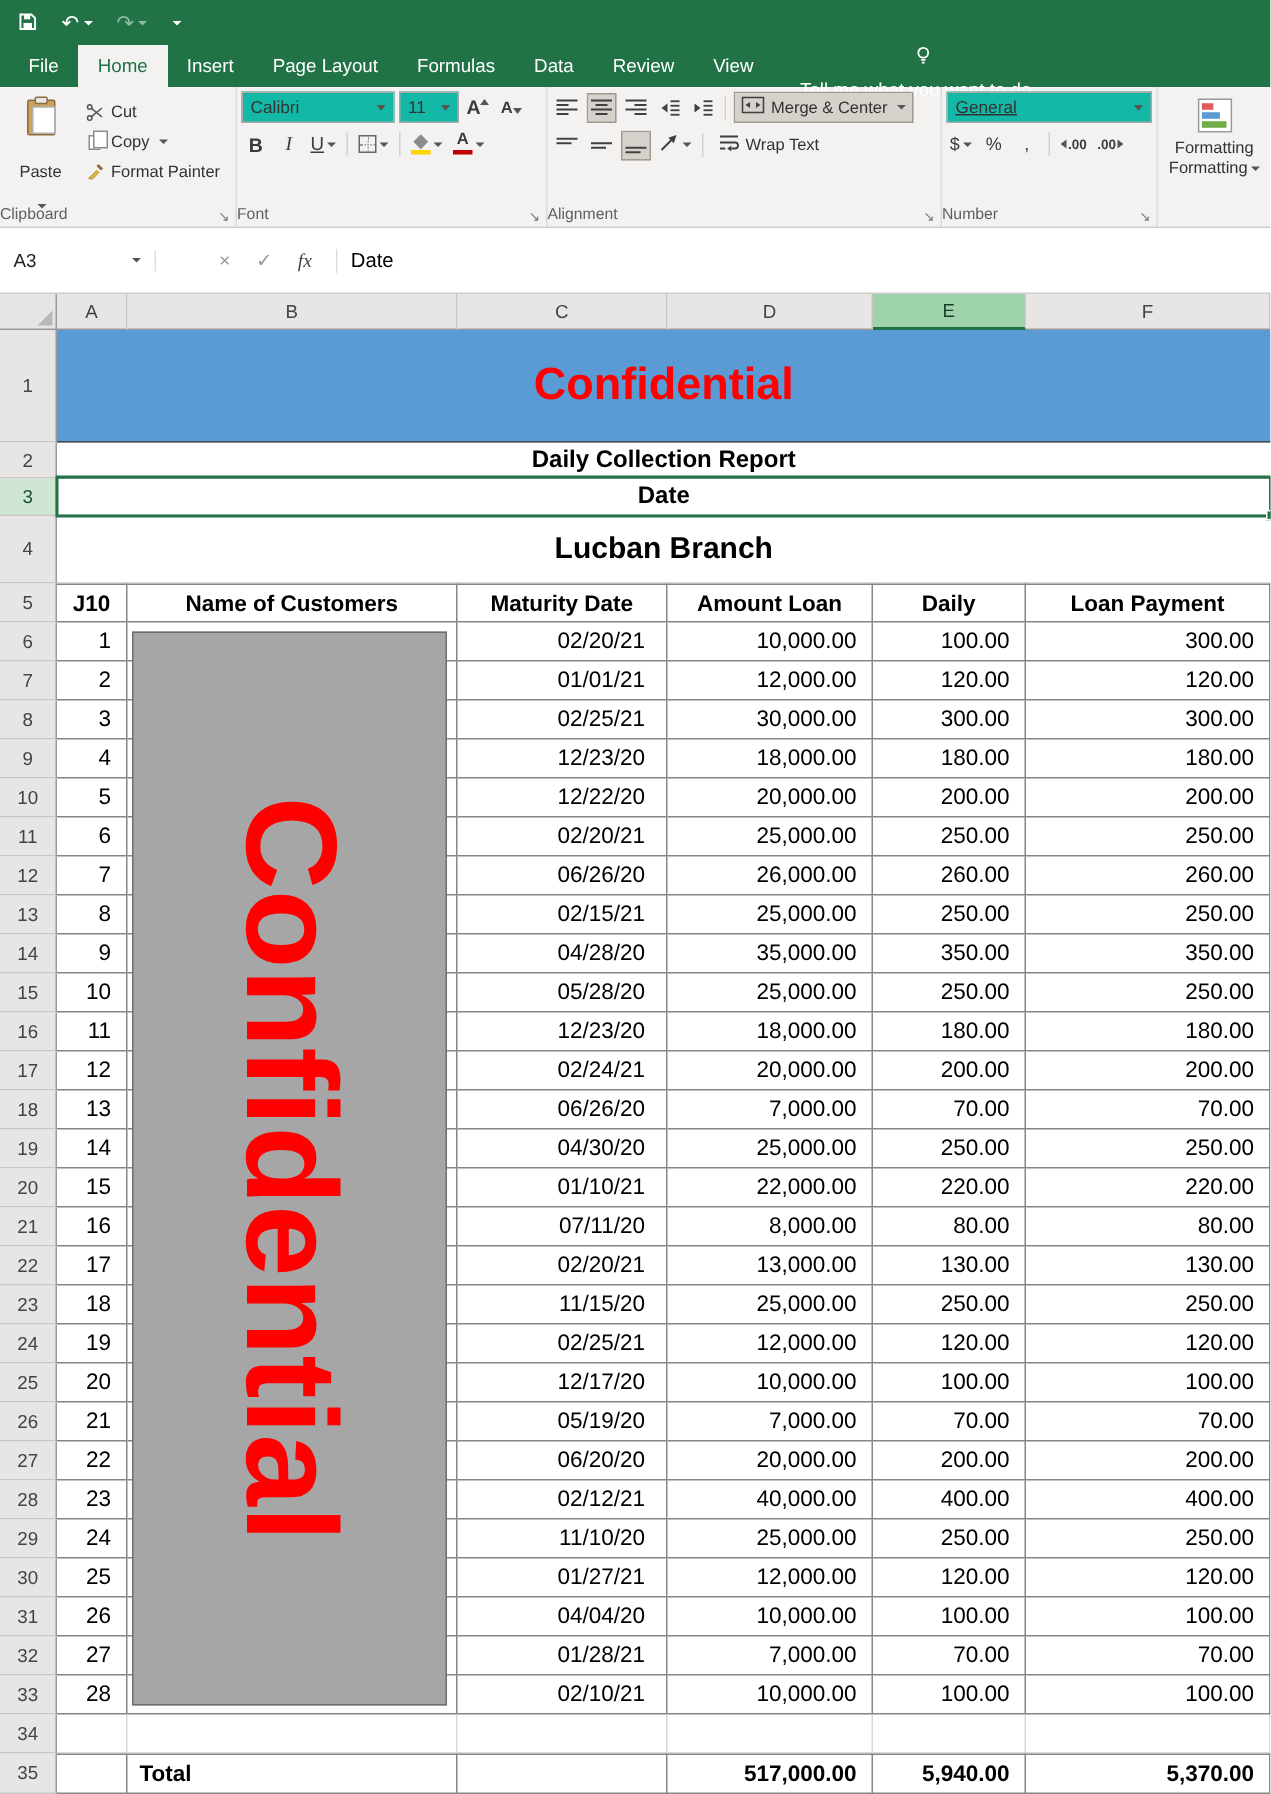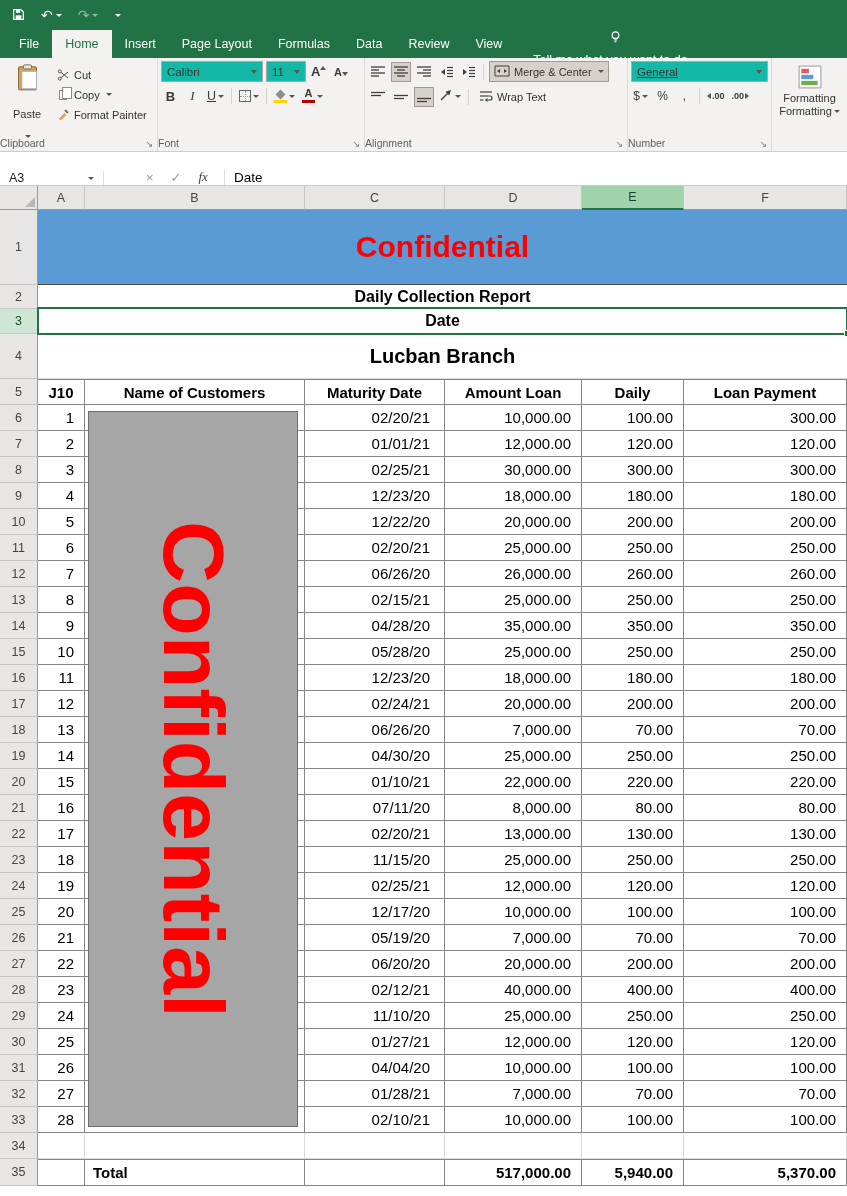--- a/index.html
+++ b/index.html
@@ -69,21 +69,21 @@
   .dec-label { font-size:9px; font-weight:600; }
   .tri-left  { width:0;height:0;border-top:3px solid transparent;border-bottom:3px solid transparent;
                border-right:4px solid #555; margin-right:1px; }
   .tri-right { width:0;height:0;border-top:3px solid transparent;border-bottom:3px solid transparent;
                border-left:4px solid #555; margin-left:1px; }
   .cf-btn { display:flex; flex-direction:column; align-items:center; gap:1px; padding-top:4px;
             font-size:11px; color:#333; width:100%; }
   .cf-line2 { display:flex; align-items:center; }
 
   
-  .formulabar { height:34px; background:#fff; border-bottom:1px solid #cfcdcb; display:flex; align-items:flex-end; }
+  .formulabar { height:44px; background:#fff; border-bottom:1px solid #cfcdcb; display:flex; align-items:center; }
   .namebox { width:104px; display:flex; align-items:center; justify-content:space-between; padding:0 9px;
              border-right:1px solid #e1dfdd; font-size:12.5px; color:#222; }
   .fb-btns { display:flex; align-items:center; gap:17px; padding:0 16px 0 42px; border-right:1px solid #e1dfdd; }
   .fb-btn { font-size:13px; color:#999; }
   .fb-btn.fx { color:#444; font-style:italic; font-family:"Liberation Serif", serif; }
   .fb-input { flex:1; display:flex; align-items:center; padding-left:9px; font-size:13.5px; color:#000; }
 
   
   .sheet { position:relative; width:847px; background:#fff; font-size:15px; color:#000; }
   .colhead-row { display:flex; height:24px; }

